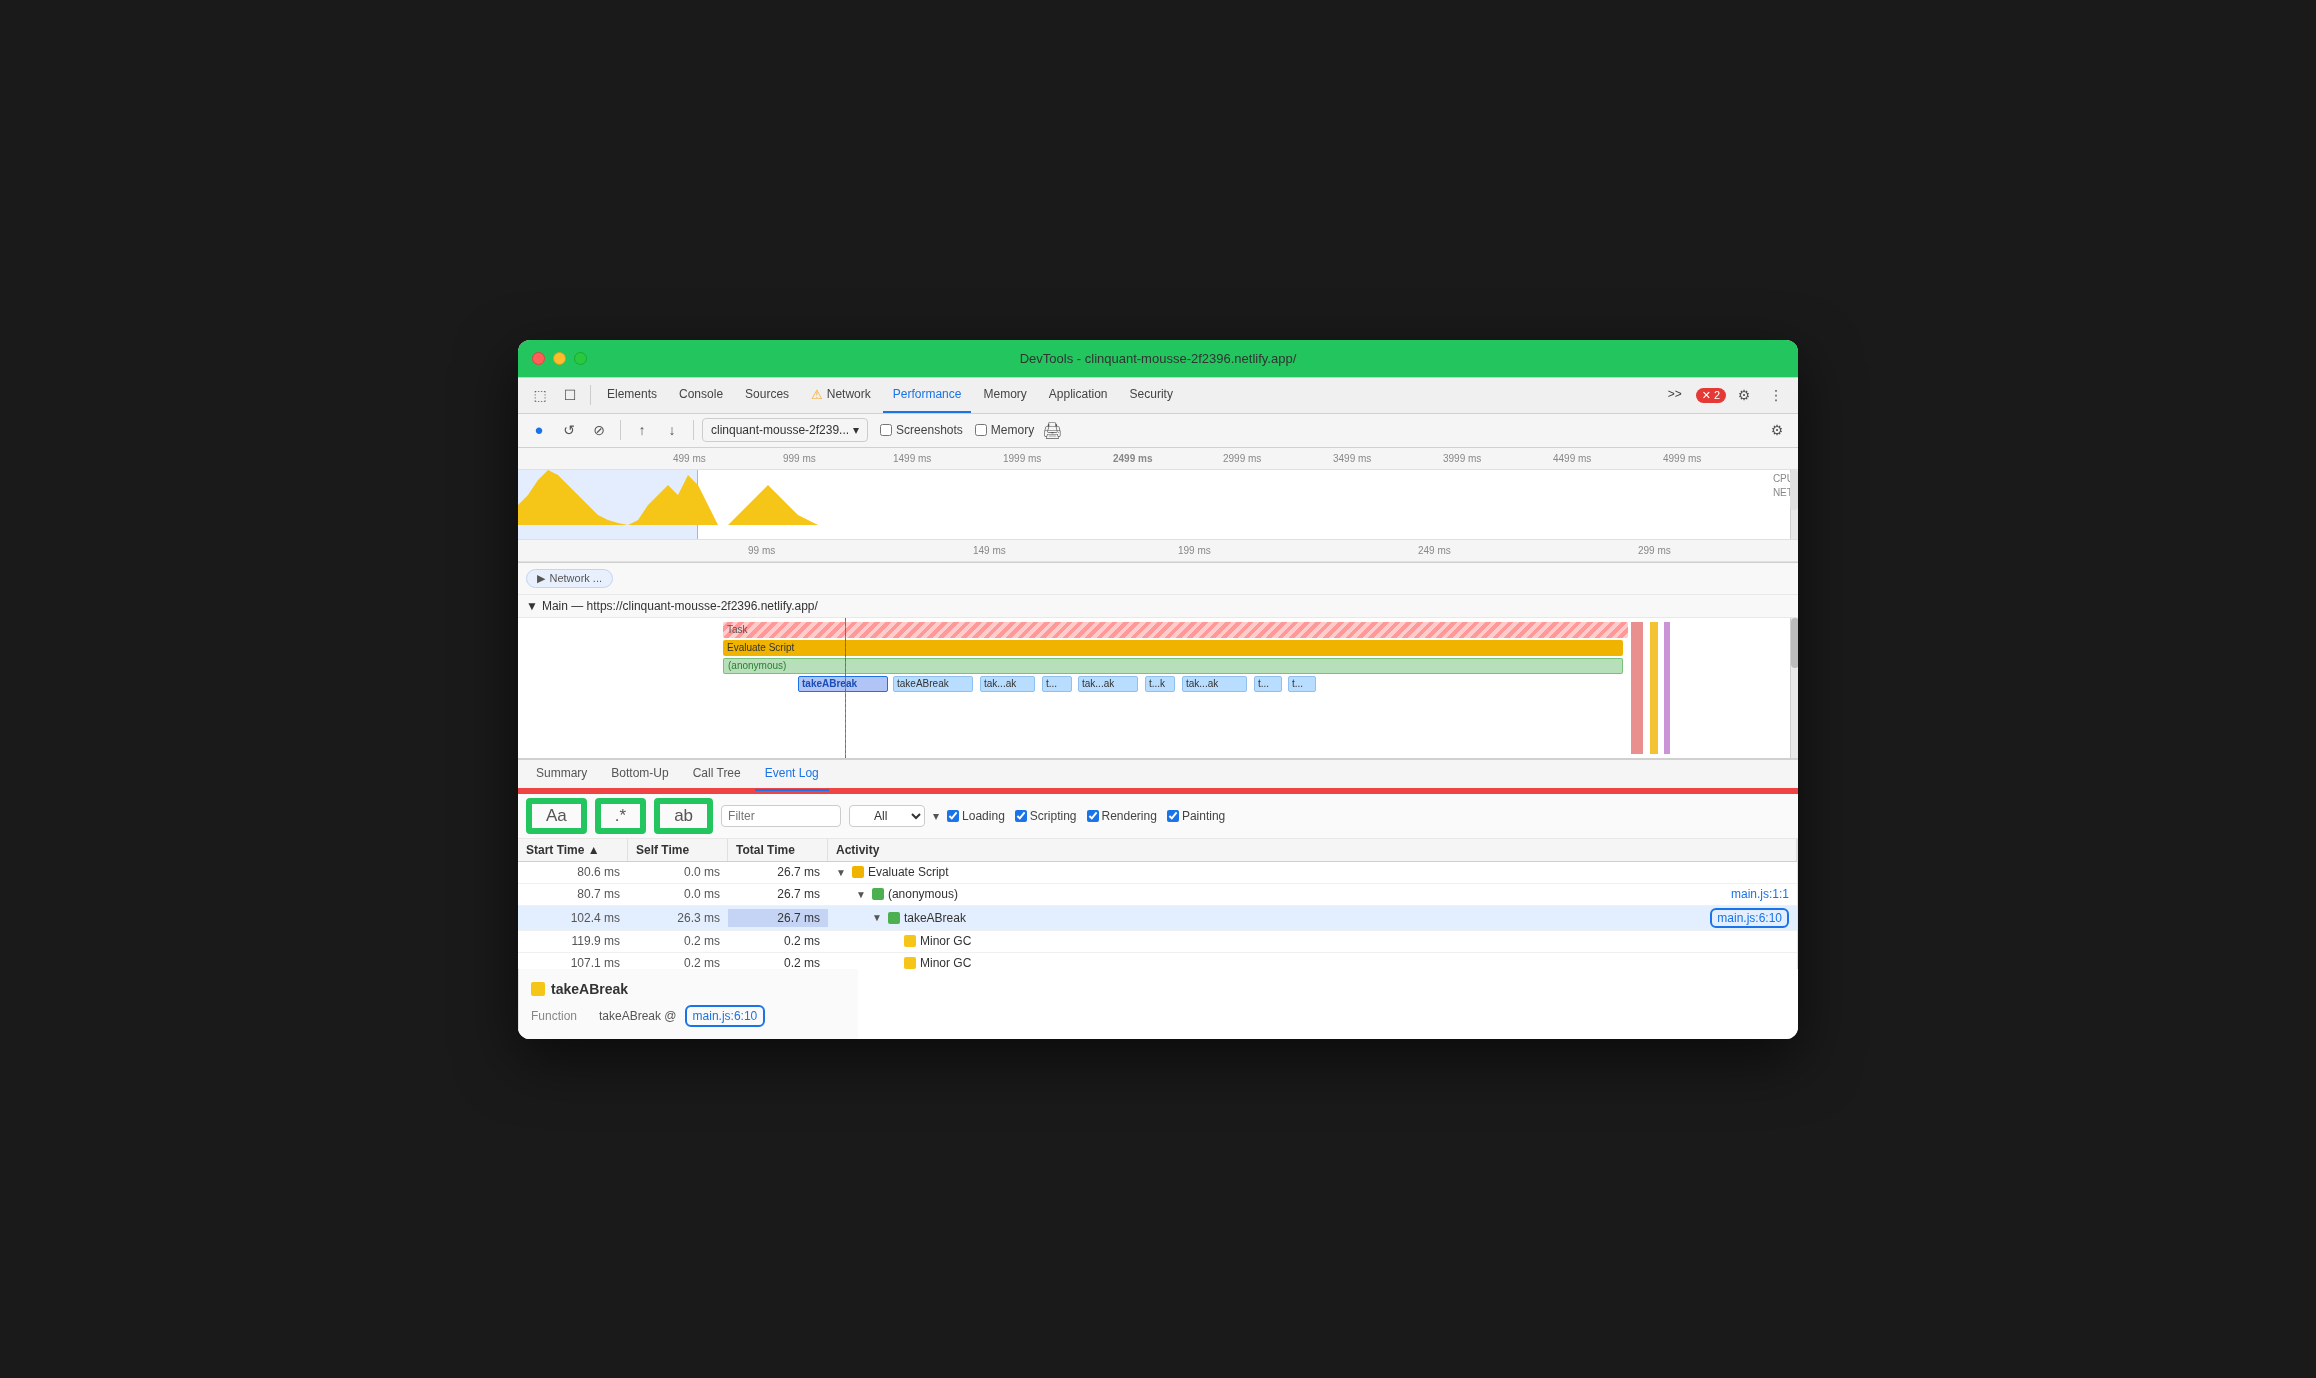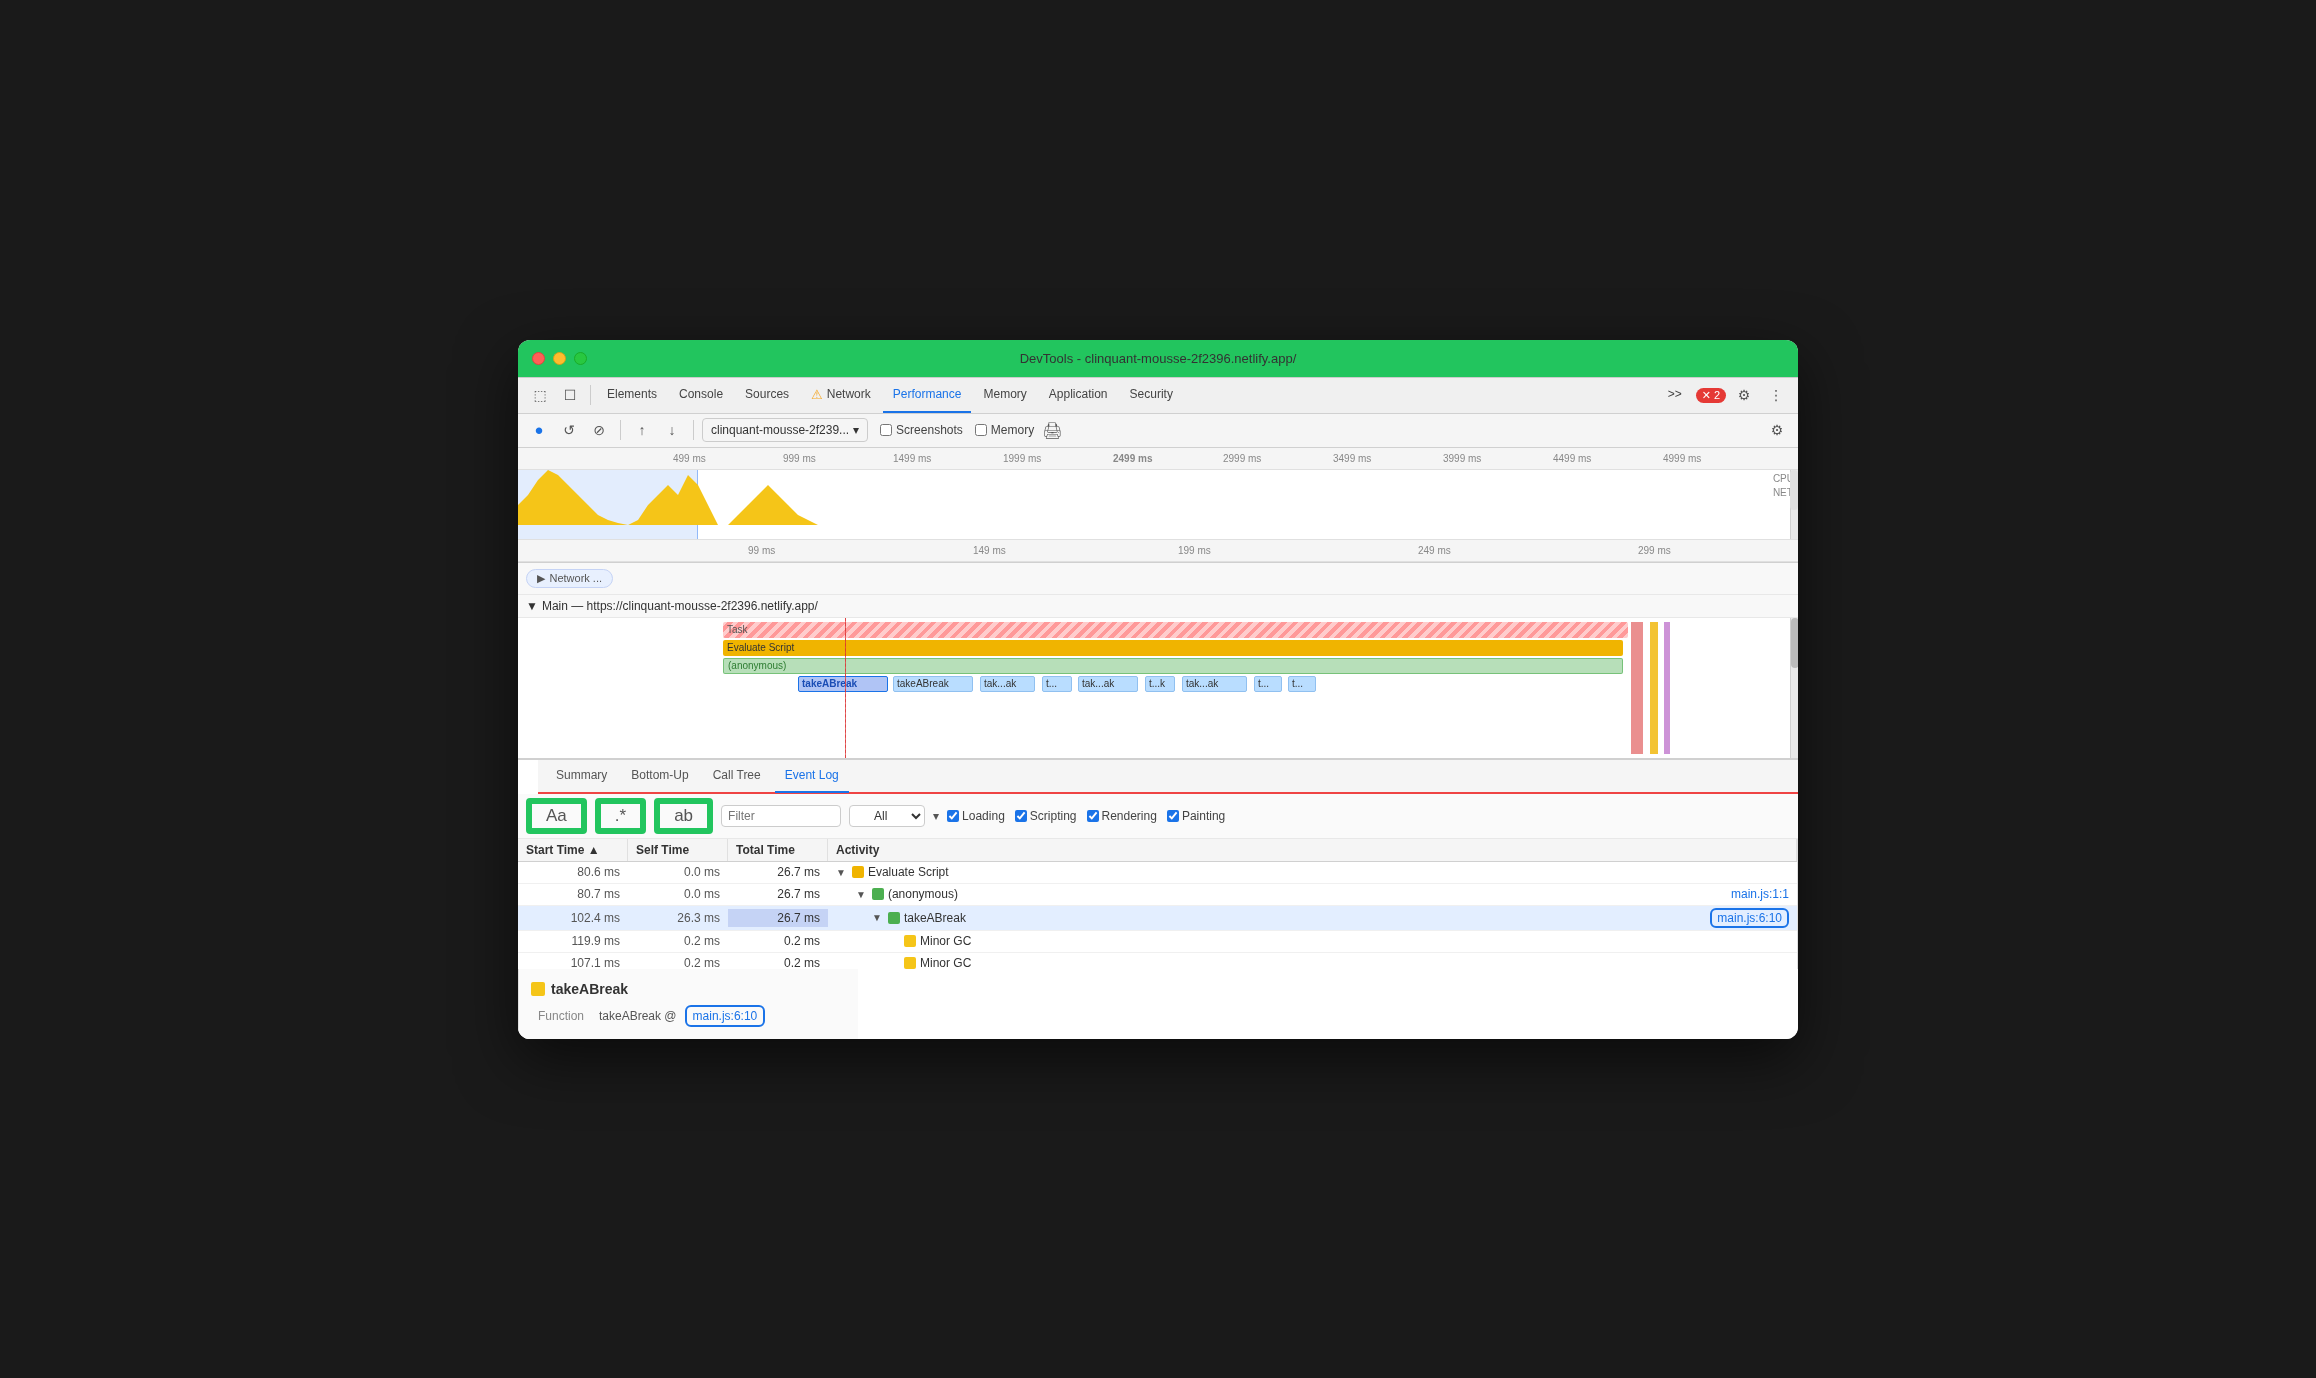--- a/index.html
+++ b/index.html
@@ -293,26 +293,25 @@
       cursor: pointer;
     }
     
     .bottom-panel {
       background: #fff;
       border-top: 2px solid #d0d0d0;
     }
     .bottom-tabs {
       display: flex;
       align-items: center;
-      border-bottom: 2px solid #ef4444;
+      border-bottom: 6px solid #ef4444;
       background: #f5f5f5;
       padding: 0 8px;
       height: 34px;
       gap: 4px;
-      margin-left: 20px;
     }
     .bottom-tab {
       padding: 0 10px;
       height: 34px;
       display: flex;
       align-items: center;
       font-size: 12px;
       color: #555;
       cursor: pointer;
       border-bottom: 2px solid transparent;
@@ -463,21 +462,20 @@
     .detail-row {
       display: flex;
       align-items: center;
       gap: 8px;
       font-size: 12px;
       color: #555;
     }
     .detail-key {
       color: #888;
       min-width: 60px;
-      text-align: center;
     }
     .detail-link {
       color: #1a73e8;
       text-decoration: none;
       font-size: 12px;
     }
     .detail-link.circled {
       border: 2px solid #1a73e8;
       border-radius: 6px;
       padding: 2px 6px;

